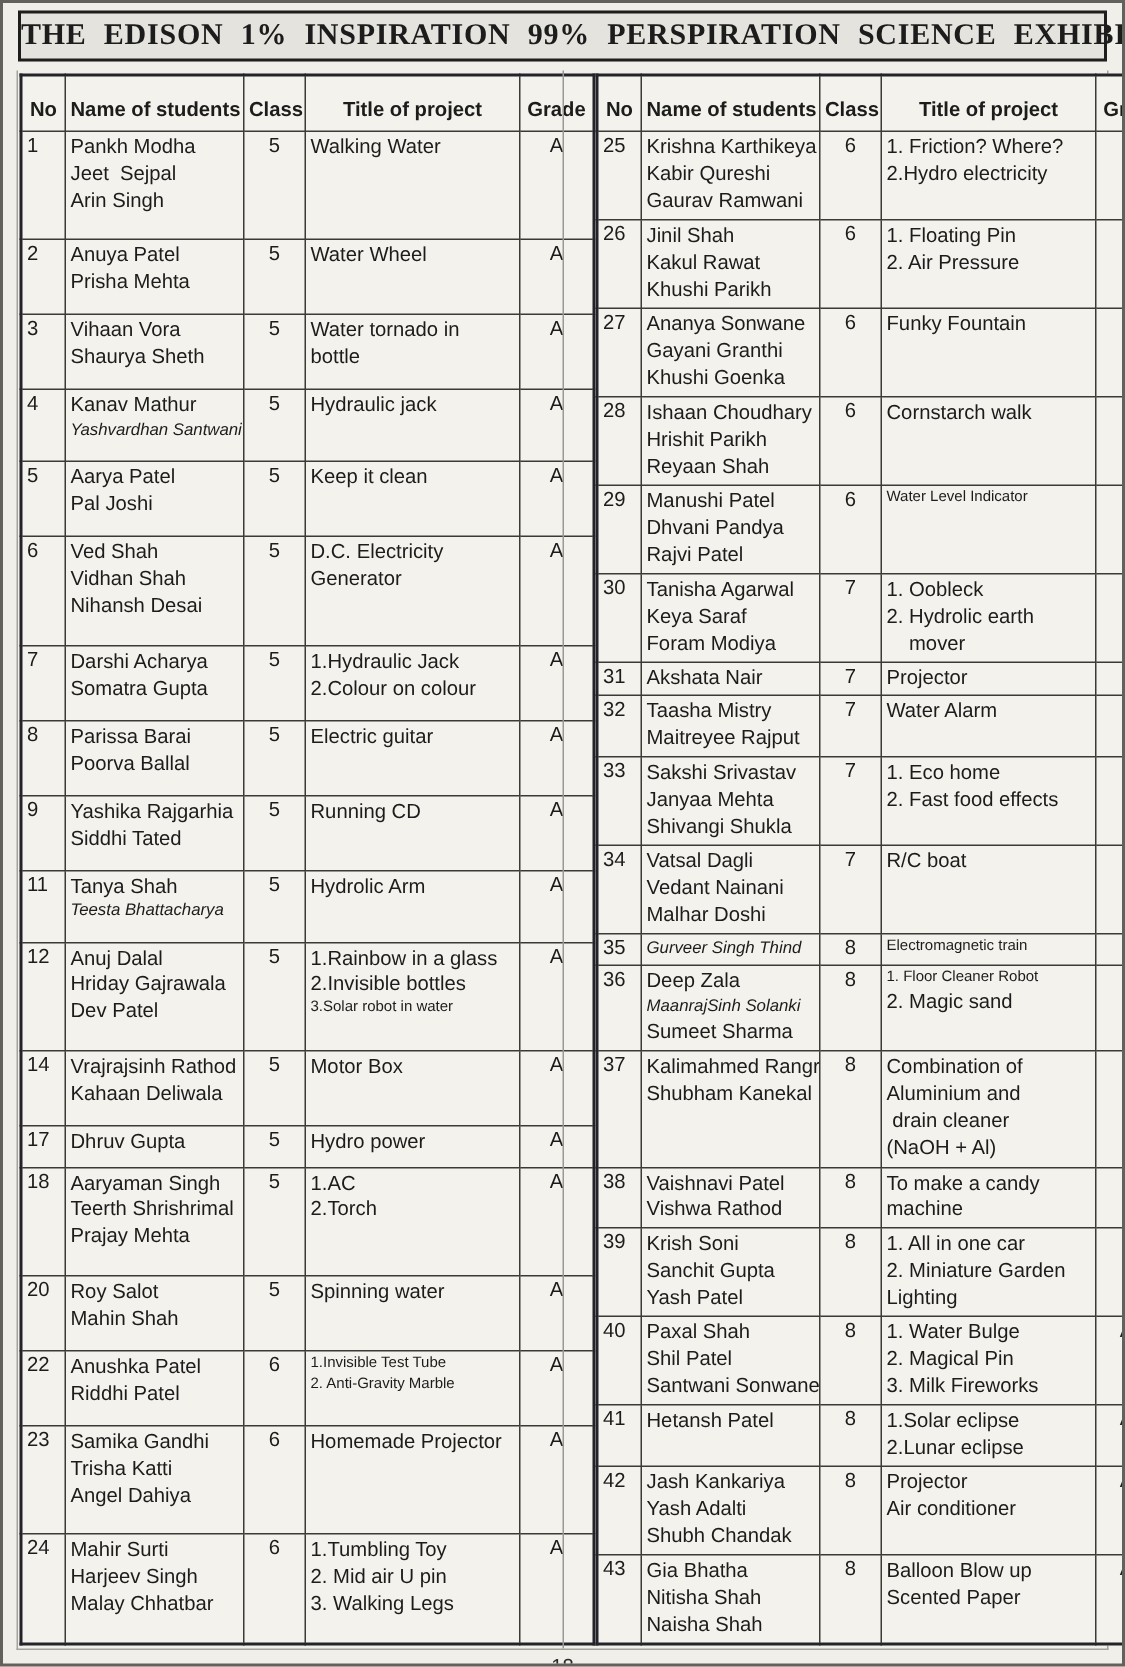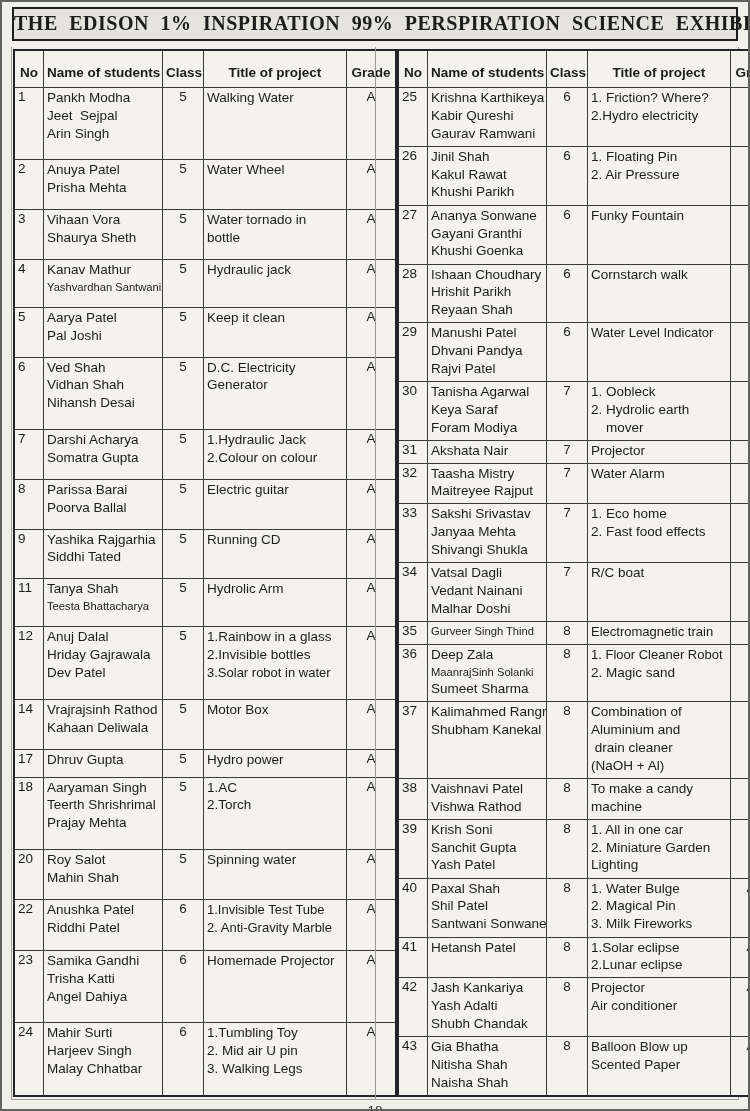--- a/index.html
+++ b/index.html
@@ -70,22 +70,22 @@
     padding-top:14px;
     height:20px;
   }
   .c-no    { width:22px;  padding-left:2px; padding-right:1px; }
   .c-name  { width:112px; }
   .c-class { width:34px;  text-align:center; }
   .c-title { width:136px; }
   .c-grade { width:42px;  text-align:center; }
   th.c-class, th.c-grade { text-align:center; padding-left:1px; padding-right:1px; }
   .ln { white-space:pre; line-height:1.32; }
-  .ln.sm  { font-size:11.2px; line-height:1.45; }
-  .ln.smt { font-size:13px; line-height:1.42; }
+  .ln.sm  { font-size:11.2px; line-height:1.45;font-style:italic; }
+  .ln.smt { font-size:10px; line-height:1.42; }
   .page-num {
     text-align:center;
     font-size:13.5px;
     padding-top:3px;
     color:#2a2a2a;
   }
 </style>
 </head>
 <body>
 

